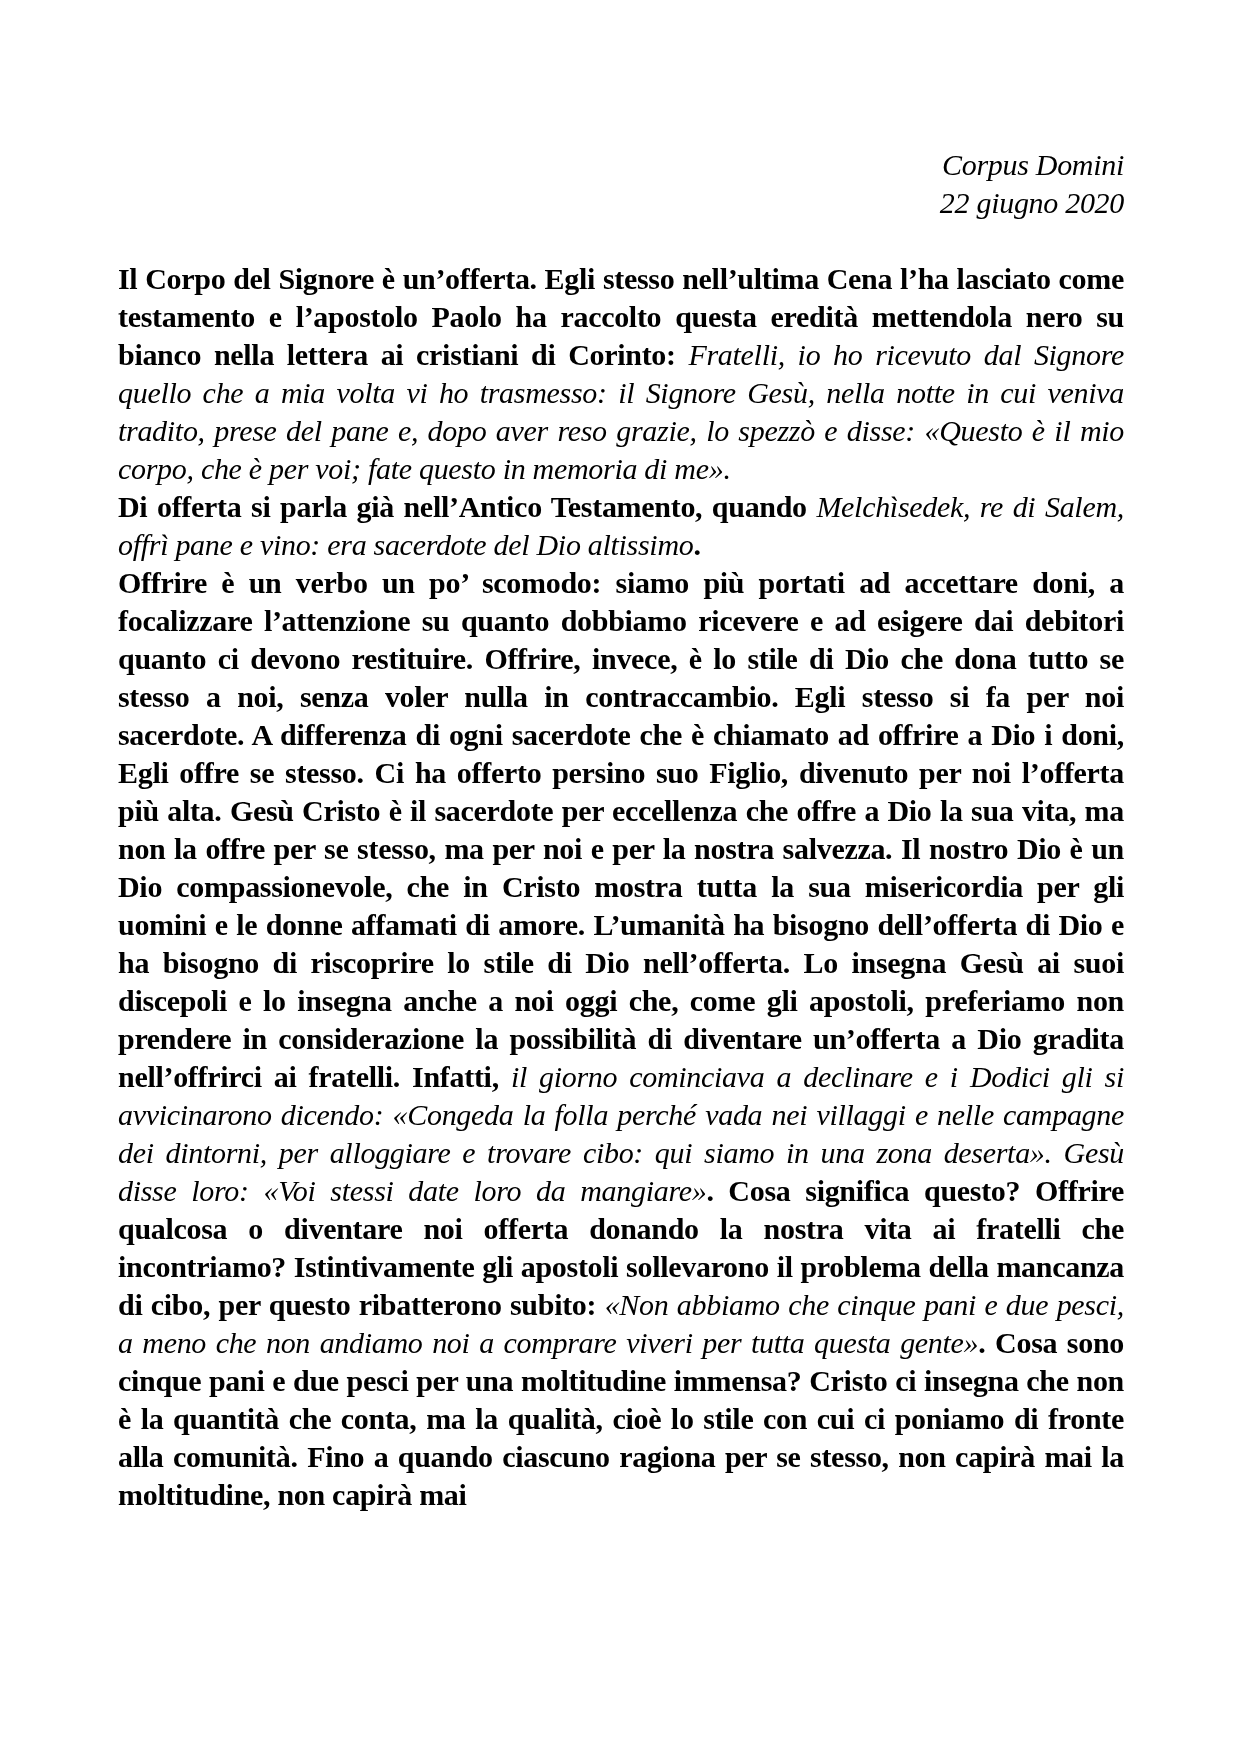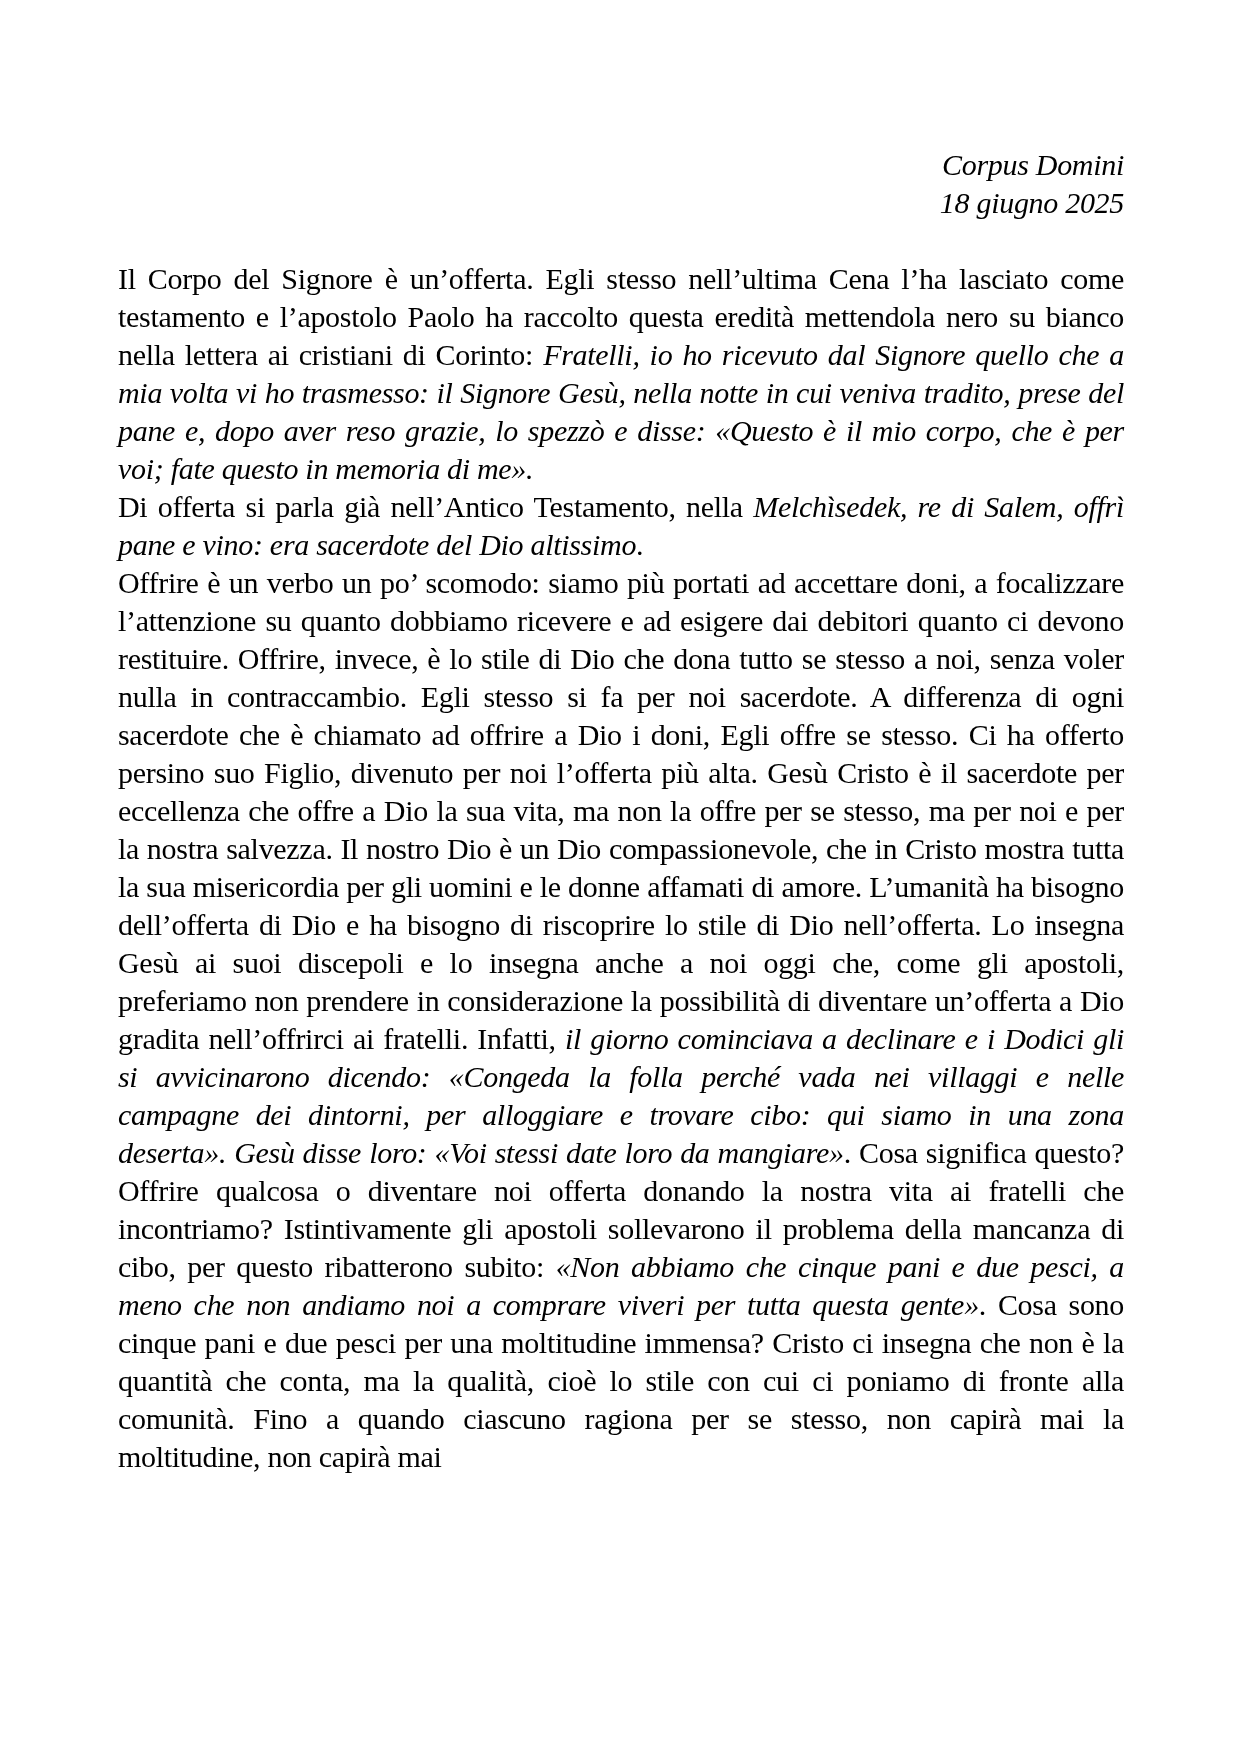--- a/index.html
+++ b/index.html
@@ -35,37 +35,38 @@
   }
   .doc-body p {
     margin: 0;
     padding: 0;
     text-align: justify;
     text-justify: inter-word;
     hyphens: none;
   }
   .seg-normal {
     font-style: normal;
+    font-weight: bold;
   }
   .seg-italic {
     font-style: italic;
     margin-top: 12px;
   }
 </style>
 </head>
 <body>
 
 <div class="page">
 
   <div class="doc-header">
     <div class="header-line">Corpus Domini</div>
-    <div class="header-line">18 giugno 2025</div>
+    <div class="header-line">22 giugno 2020</div>
   </div>
 
   <div class="header-body-gap"></div>
 
   <div class="doc-body">
     <p><span class="seg-normal">Il Corpo del Signore è un’offerta. Egli stesso nell’ultima Cena l’ha lasciato come testamento e l’apostolo Paolo ha raccolto questa eredità mettendola nero su bianco nella lettera ai cristiani di Corinto: </span><span class="seg-italic">Fratelli, io ho ricevuto dal Signore quello che a mia volta vi ho trasmesso: il Signore Gesù, nella notte in cui veniva tradito, prese del pane e, dopo aver reso grazie, lo spezzò e disse: «Questo è il mio corpo, che è per voi; fate questo in memoria di me».</span></p>
-    <p><span class="seg-normal">Di offerta si parla già nell’Antico Testamento, nella </span><span class="seg-italic">Melchìsedek, re di Salem, offrì pane e vino: era sacerdote del Dio altissimo</span><span class="seg-normal">.</span></p>
+    <p><span class="seg-normal">Di offerta si parla già nell’Antico Testamento, quando </span><span class="seg-italic">Melchìsedek, re di Salem, offrì pane e vino: era sacerdote del Dio altissimo</span><span class="seg-normal">.</span></p>
     <p><span class="seg-normal">Offrire è un verbo un po’ scomodo: siamo più portati ad accettare doni, a focalizzare l’attenzione su quanto dobbiamo ricevere e ad esigere dai debitori quanto ci devono restituire. Offrire, invece, è lo stile di Dio che dona tutto se stesso a noi, senza voler nulla in contraccambio. Egli stesso si fa per noi sacerdote. A differenza di ogni sacerdote che è chiamato ad offrire a Dio i doni, Egli offre se stesso. Ci ha offerto persino suo Figlio, divenuto per noi l’offerta più alta. Gesù Cristo è il sacerdote per eccellenza che offre a Dio la sua vita, ma non la offre per se stesso, ma per noi e per la nostra salvezza. Il nostro Dio è un Dio compassionevole, che in Cristo mostra tutta la sua misericordia per gli uomini e le donne affamati di amore. L’umanità ha bisogno dell’offerta di Dio e ha bisogno di riscoprire lo stile di Dio nell’offerta. Lo insegna Gesù ai suoi discepoli e lo insegna anche a noi oggi che, come gli apostoli, preferiamo non prendere in considerazione la possibilità di diventare un’offerta a Dio gradita nell’offrirci ai fratelli. Infatti, </span><span class="seg-italic">il giorno cominciava a declinare e i Dodici gli si avvicinarono dicendo: «Congeda la folla perché vada nei villaggi e nelle campagne dei dintorni, per alloggiare e trovare cibo: qui siamo in una zona deserta». Gesù disse loro: «Voi stessi date loro da mangiare»</span><span class="seg-normal">. Cosa significa questo? Offrire qualcosa o diventare noi offerta donando la nostra vita ai fratelli che incontriamo? Istintivamente gli apostoli sollevarono il problema della mancanza di cibo, per questo ribatterono subito: </span><span class="seg-italic">«Non abbiamo che cinque pani e due pesci, a meno che non andiamo noi a comprare viveri per tutta questa gente»</span><span class="seg-normal">. Cosa sono cinque pani e due pesci per una moltitudine immensa? Cristo ci insegna che non è la quantità che conta, ma la qualità, cioè lo stile con cui ci poniamo di fronte alla comunità. Fino a quando ciascuno ragiona per se stesso, non capirà mai la moltitudine, non capirà mai</span></p>
   </div>
 
 </div>
 
 </body></html>

